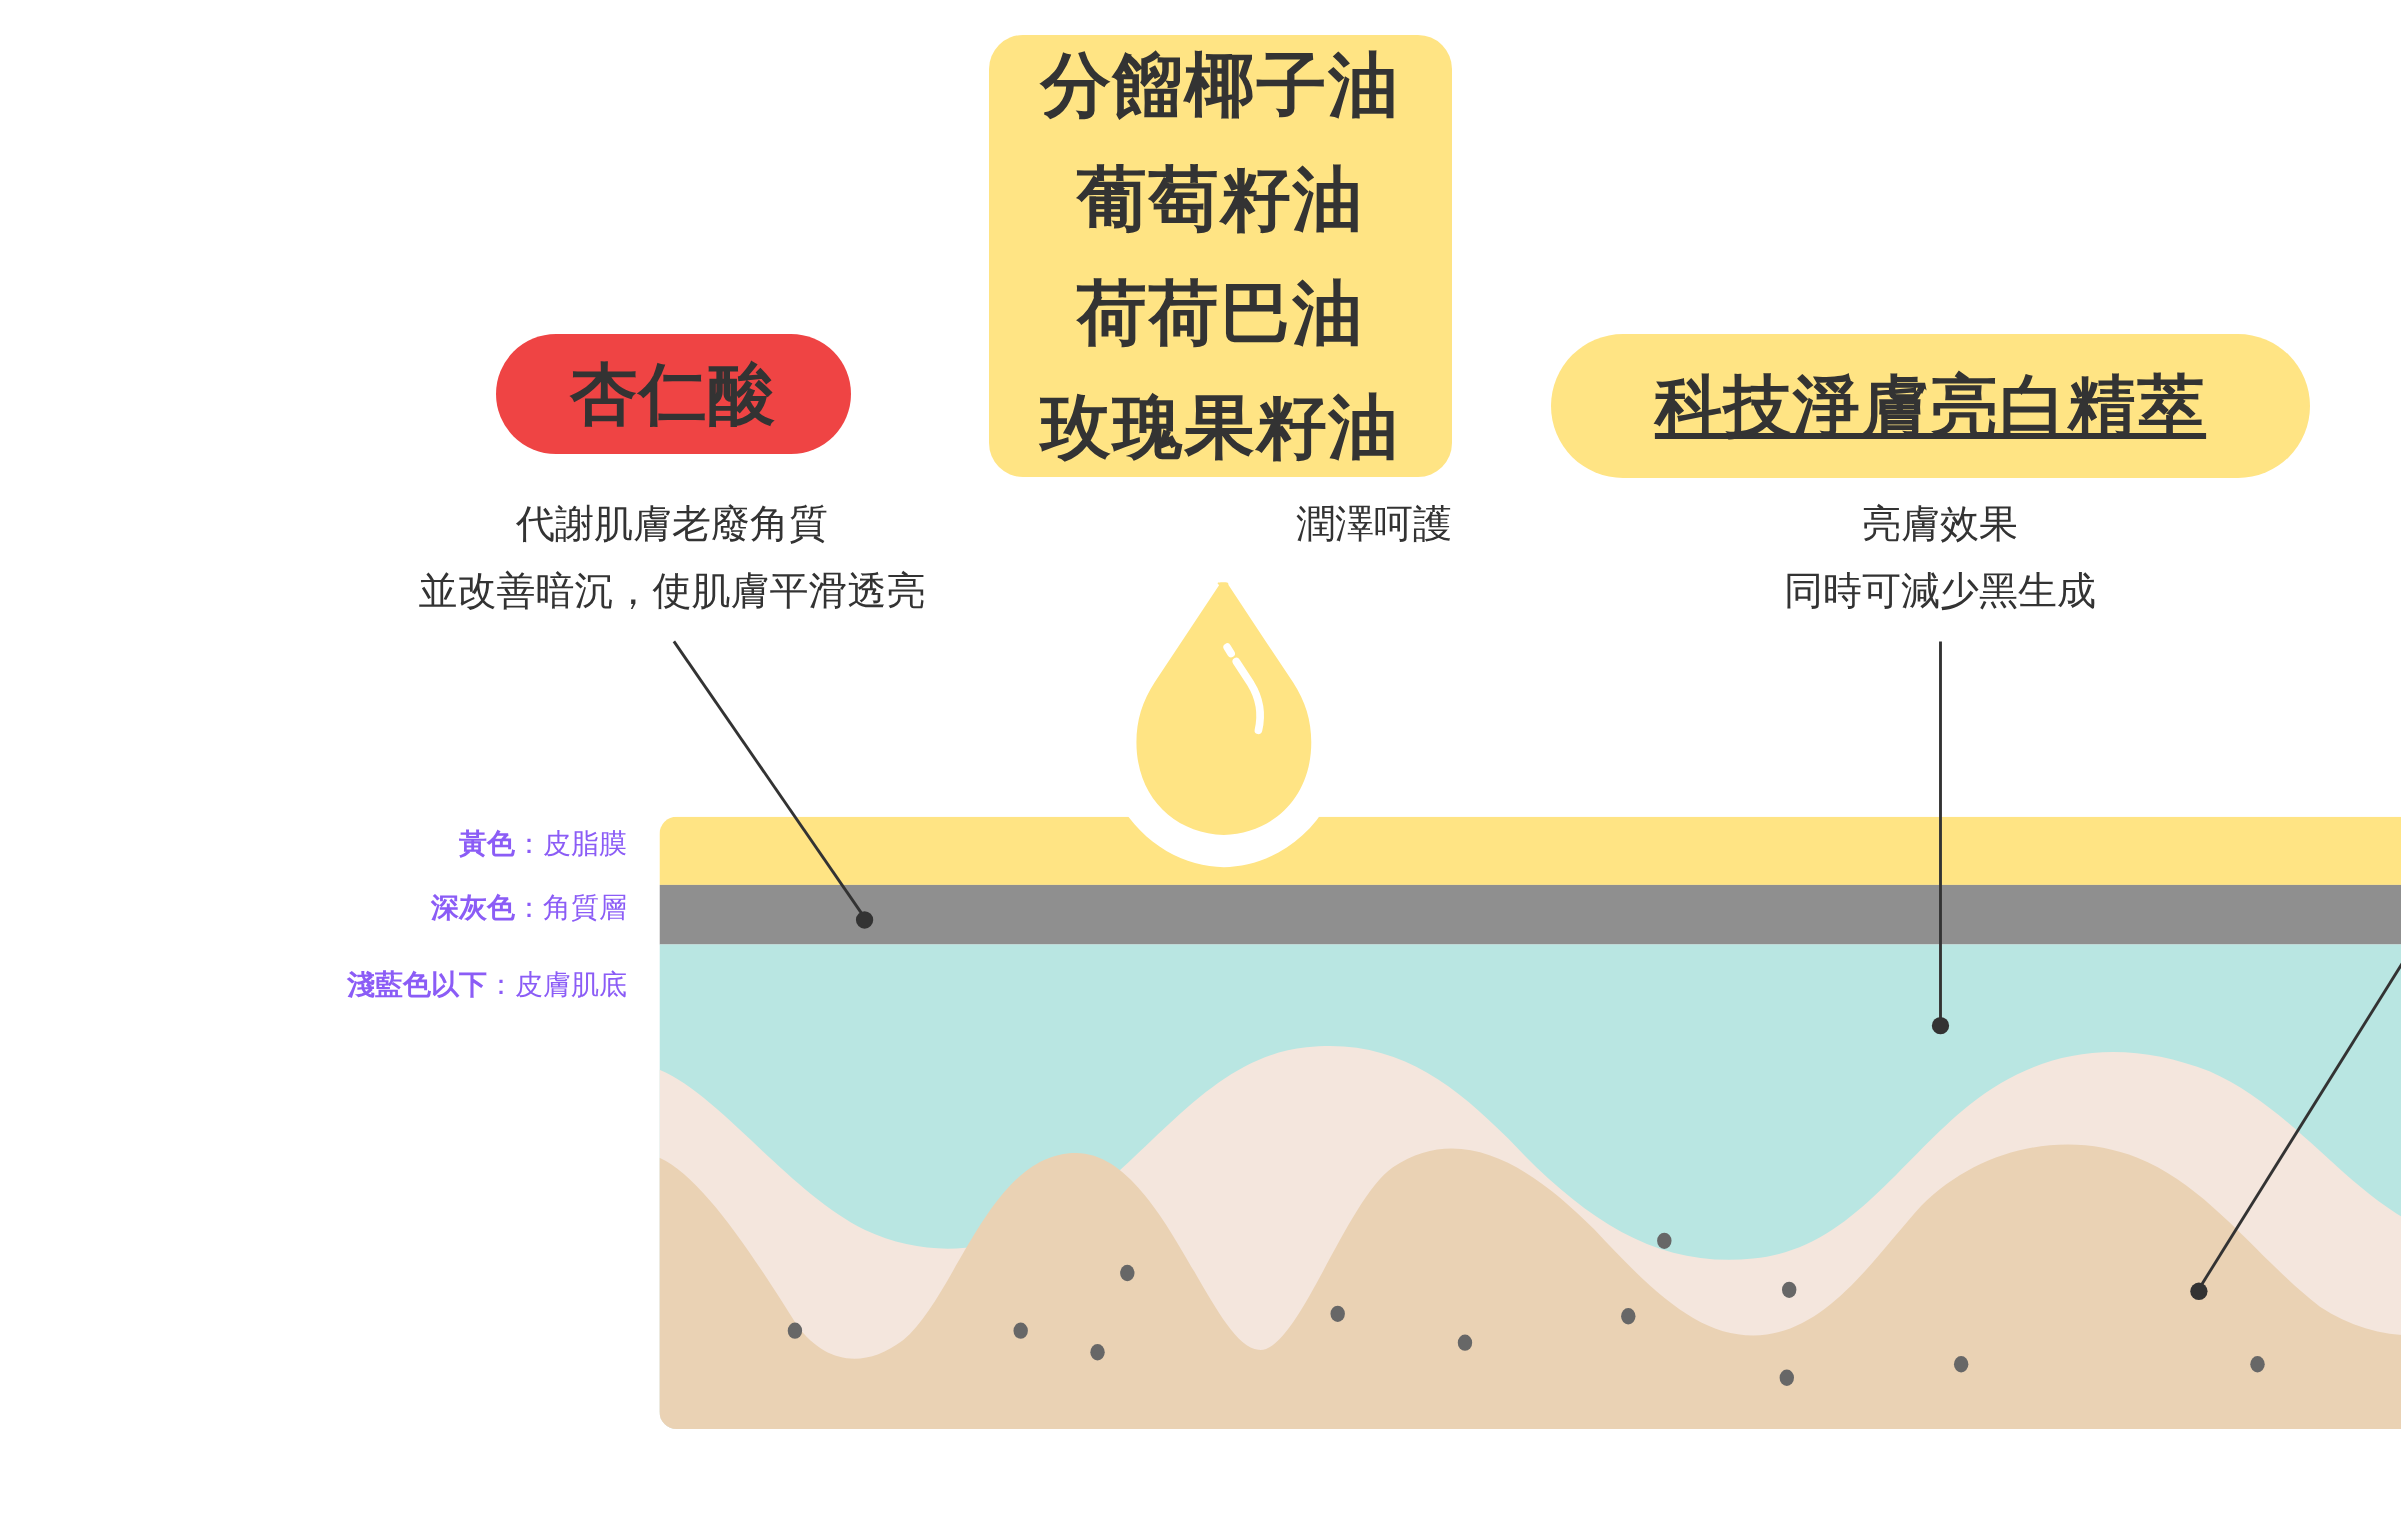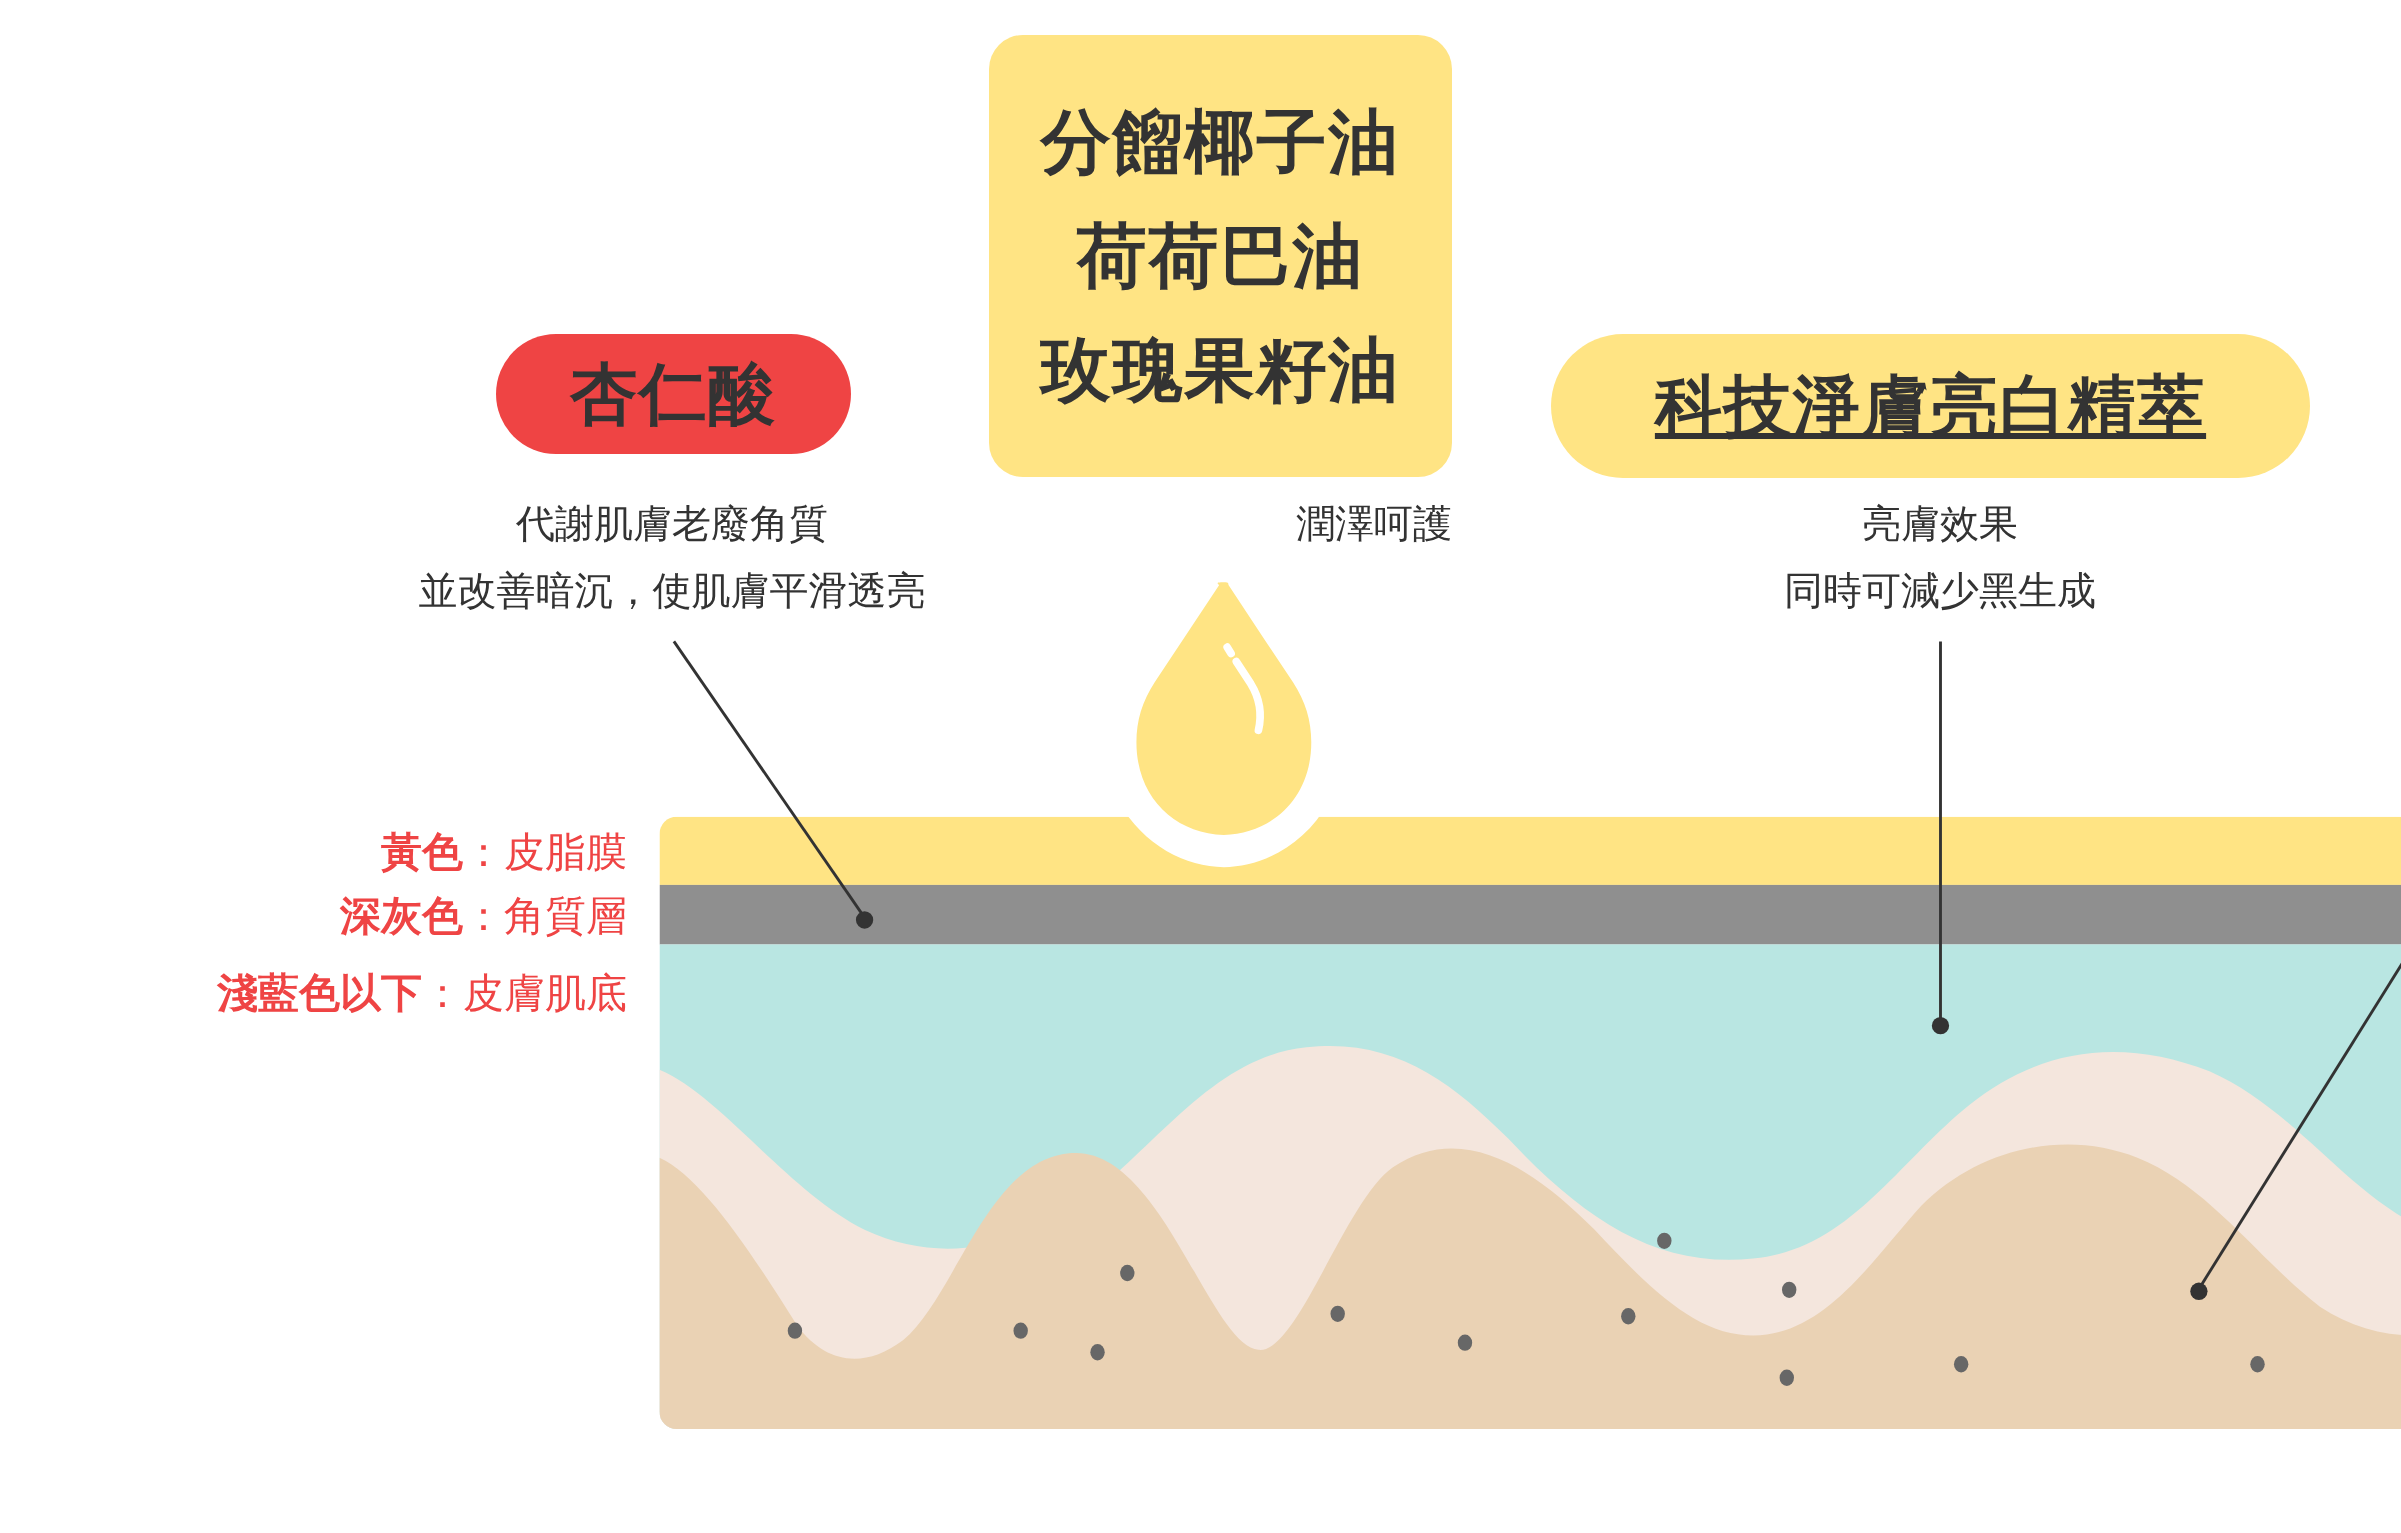--- a/index.html
+++ b/index.html
@@ -2,21 +2,21 @@
 <html style="font-size:7.7px"><head>
 <meta charset="utf-8">
 <style>
   html, body { margin:0; padding:0; background:#ffffff; }
   body { width:3002px; height:1534px; position:relative; overflow:hidden; font-family:"DejaVu Sans", sans-serif; color:#333333; }
   svg.diagram { position:absolute; left:0; top:0; width:3002px; height:1534px; }
   .pill { position:absolute; background:#FFE484; border-radius:72px; display:flex; align-items:center; justify-content:center; font-weight:bold; color:#333; font-size:67px; letter-spacing:1.9px; }
   .oilbox { position:absolute; left:989px; top:35px; width:463px; height:442px; background:#FFE484; border-radius:34px; display:flex; flex-direction:column; align-items:center; justify-content:center; }
   .oilbox div { font-size:70px; font-weight:bold; line-height:101px; letter-spacing:1.9px; }
   .desc { position:absolute; text-align:center; font-size:39px; line-height:67px; color:#333; white-space:nowrap; }
-  .legend { position:absolute; right:2375px; text-align:right; font-size:41px; color:#ef4444; white-space:nowrap; }
+  .legend { position:absolute; right:2375px; text-align:right; font-size:28px; color:#8b5cf6; white-space:nowrap; }
   .legend b { font-weight:bold; }
 </style>
 </head>
 <body>
 
 <svg class="diagram" viewBox="0 0 6250 3193" xmlns="http://www.w3.org/2000/svg">
   <defs>
     <clipPath id="boxclip">
       <rect x="1373" y="1700" width="4117" height="1275" rx="36" ry="36"></rect>
     </clipPath>
@@ -74,20 +74,21 @@
 <div class="pill" style="left: 496px; top: 334px; width: 355px; height: 120px; background: #ef4444;">
   <span>杏仁酸</span>
 </div>
 <div class="desc" style="left:336px; top:490px; width:672px;">
   <div>代謝肌膚老廢角質</div>
   <div>並改善暗沉，使肌膚平滑透亮</div>
 </div>
 
 <div class="oilbox" style="background: rgb(255, 228, 132); gap: 13px;">
   <div>分餾椰子油</div>
+  <div>葡萄籽油</div>
   <div>荷荷巴油</div>
   <div>玫瑰果籽油</div>
 </div>
 <div class="desc" style="left:989px; top:490px; width:463px;text-align:right;">
   <div>潤澤呵護</div>
 </div>
 
 <div class="pill" style="left: 1551px; top: 334px; width: 759px; height: 144px; background: rgb(255, 228, 132); text-decoration: underline;">
   <span>科技淨膚亮白精萃</span>
 </div>

